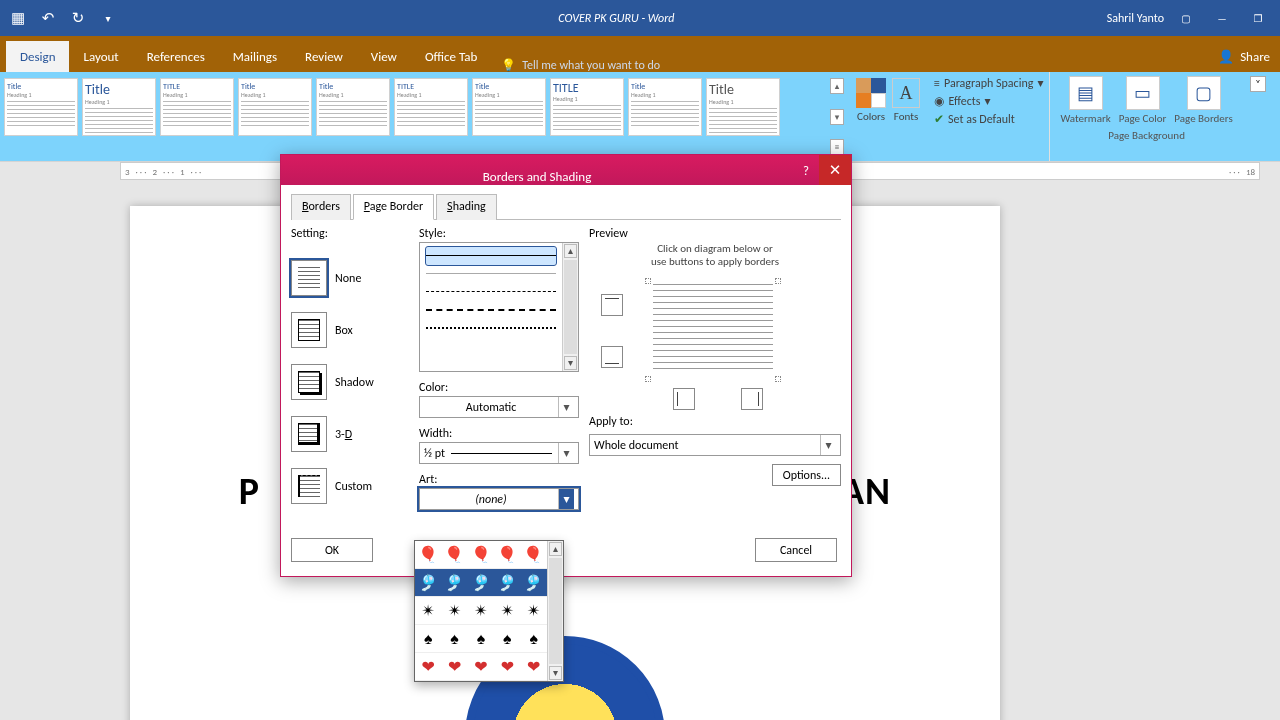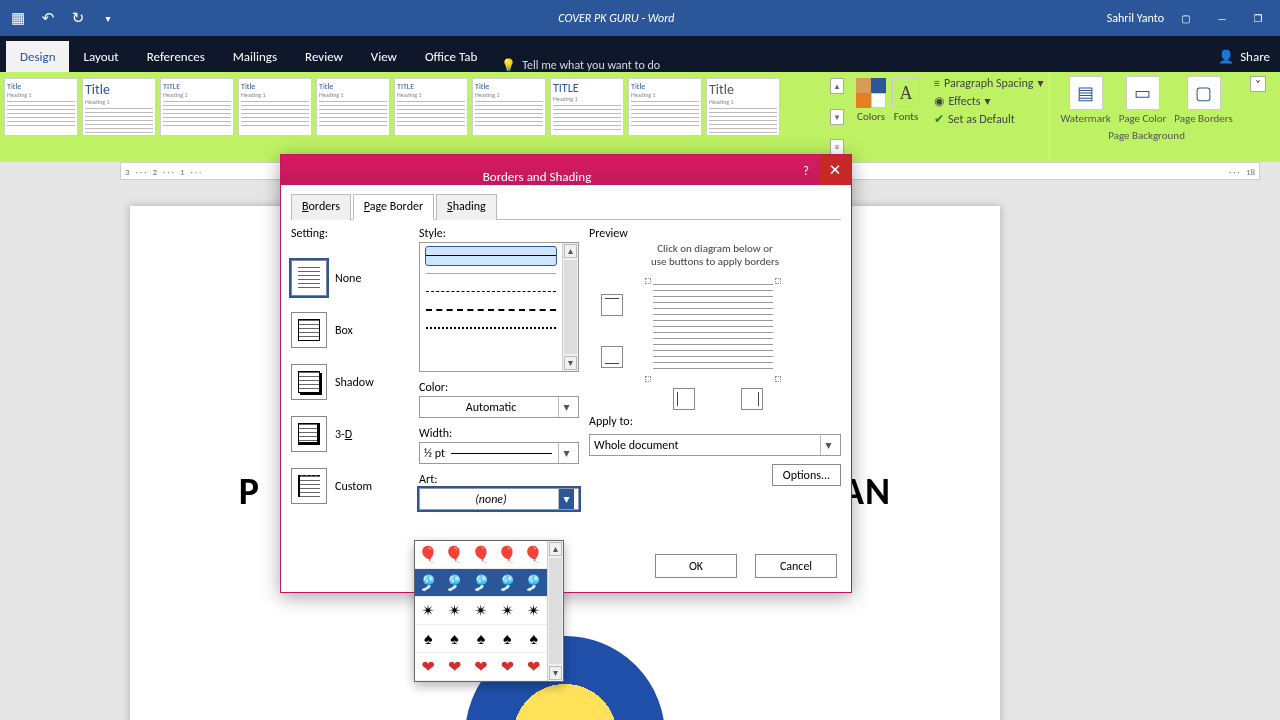--- a/index.html
+++ b/index.html
@@ -8,28 +8,28 @@
 
 .title-bar { height: 36px; background: #2b579a; display: flex; align-items: center; color: #fff; font-size: 12px; }
 .qat { display: flex; align-items: center; gap: 6px; padding: 0 6px; }
 .qat-btn { width: 24px; height: 24px; display: flex; align-items: center; justify-content: center; color: #fff; font-size: 15px; }
 .title-bar .doc-title { flex: 1; text-align: center; font-size: 12px; font-style: italic; }
 .title-bar .user-area { display: flex; align-items: center; gap: 8px; padding-right: 8px; }
 .title-bar .user-name { font-size: 12px; }
 .win-btn { width: 28px; height: 24px; display: flex; align-items: center; justify-content: center; color: #fff; font-size: 10px; }
 
 
-.ribbon-tabs { height: 36px; background: #0f172a; display: flex; align-items: flex-end; padding-left: 6px; }
+.ribbon-tabs { height: 36px; background: #a16207; display: flex; align-items: flex-end; padding-left: 6px; }
 .ribbon-tabs .tab { padding: 8px 14px; color: #fff; font-size: 13px; cursor: pointer; }
 .ribbon-tabs .tab.active { background: #f3f3f3; color: #2b579a; }
 .ribbon-tabs .tell-me { display: flex; align-items: center; gap: 6px; color: #cdd8ea; font-size: 12px; margin-left: 10px; }
 .ribbon-tabs .share { margin-left: auto; display: flex; align-items: center; gap: 6px; color: #fff; font-size: 13px; padding: 8px 10px; }
 
 
-.ribbon-content { height: 90px; background: #bef264; border-bottom: 1px solid #d4d4d4; display: flex; position: relative; }
+.ribbon-content { height: 90px; background: #7dd3fc; border-bottom: 1px solid #d4d4d4; display: flex; position: relative; }
 .doc-formatting { display: flex; gap: 4px; padding: 6px 4px; width: 830px; overflow: hidden; }
 .df-item { width: 74px; height: 58px; border: 1px solid #d0d0d0; background: #fff; padding: 2px; font-size: 6px; color: #555; }
 .df-item .t1 { color: #2b579a; font-size: 8px; display:block; }
 .df-item .t2 { font-size: 6px; color: #888; display:block; }
 .df-item .lines { display:block; height:26px; background: repeating-linear-gradient(#bbb 0 1px, transparent 1px 4px); margin-top:2px;}
 .gallery-scroll { width: 18px; display: flex; flex-direction: column; justify-content: space-between; padding: 6px 0; }
 .gallery-scroll div { width: 14px; height: 16px; border: 1px solid #aaa; background:#fff; font-size:9px; text-align:center; line-height:14px; color:#666;}
 .design-group { display: flex; padding: 6px 8px; gap: 6px; align-items:flex-start;}
 .swatch-grid { width:30px; height:30px; }
 .swatch-grid div { width:50%; height:50%; float:left; }
@@ -85,21 +85,21 @@
 .col-preview { flex:1; font-size:12px;}
 .prev-hint { font-size:11px; text-align:center; color:#444; margin:2px 0 8px;}
 .prev-box { height:130px; position:relative; border:none; margin-bottom:8px;}
 .pv-page { position:absolute; left:64px; top:8px; width:120px; height:90px; background:repeating-linear-gradient(#999 0 1px, transparent 1px 6px);}
 .pv-corner { position:absolute; width:6px; height:6px; border:1px dotted #888;}
 .pv-btn { position:absolute; width:22px; height:22px; border:1px solid #888; background:#fff; display:flex; align-items:center; justify-content:center;}
 .pv-btn div { width:14px; height:14px; border:1px solid #444;}
 .apply-row { display:flex; align-items:center; gap:6px; margin-bottom:6px;}
 .apply-combo { flex:1; }
 .opt-btn { float:right; padding:3px 10px; font-size:12px; border:1px solid #888; background:#fff;}
-.dlg-buttons { display:flex; justify-content:flex-end; gap:18px; margin-top:34px; padding-right:4px;}
+.dlg-buttons { display:flex; justify-content:space-between; gap:18px; margin-top:18px; padding-right:4px;}
 .dlg-buttons button { width:82px; height:24px; font-size:12px; border:1px solid #888; background:#fff;}
 
 
 .art-dropdown { position:absolute; left:414px; top:540px; width:150px; border:1px solid #666; background:#fff; z-index:60; box-shadow:0 4px 10px rgba(0,0,0,.3); display:flex;}
 .art-items { flex:1;}
 .art-row { height:28px; display:flex; align-items:center; justify-content:space-around; font-size:16px; border-bottom:1px solid #eee;}
 .art-row.sel { background:#2b579a; color:#fff;}
 .art-sb { width:16px; border-left:1px solid #ccc; background:#f0f0f0; display:flex; flex-direction:column; justify-content:space-between; font-size:10px; text-align:center; color:#555;}
 .art-sb div { border:1px solid #bbb; margin:1px; height:14px; line-height:12px;}
 

